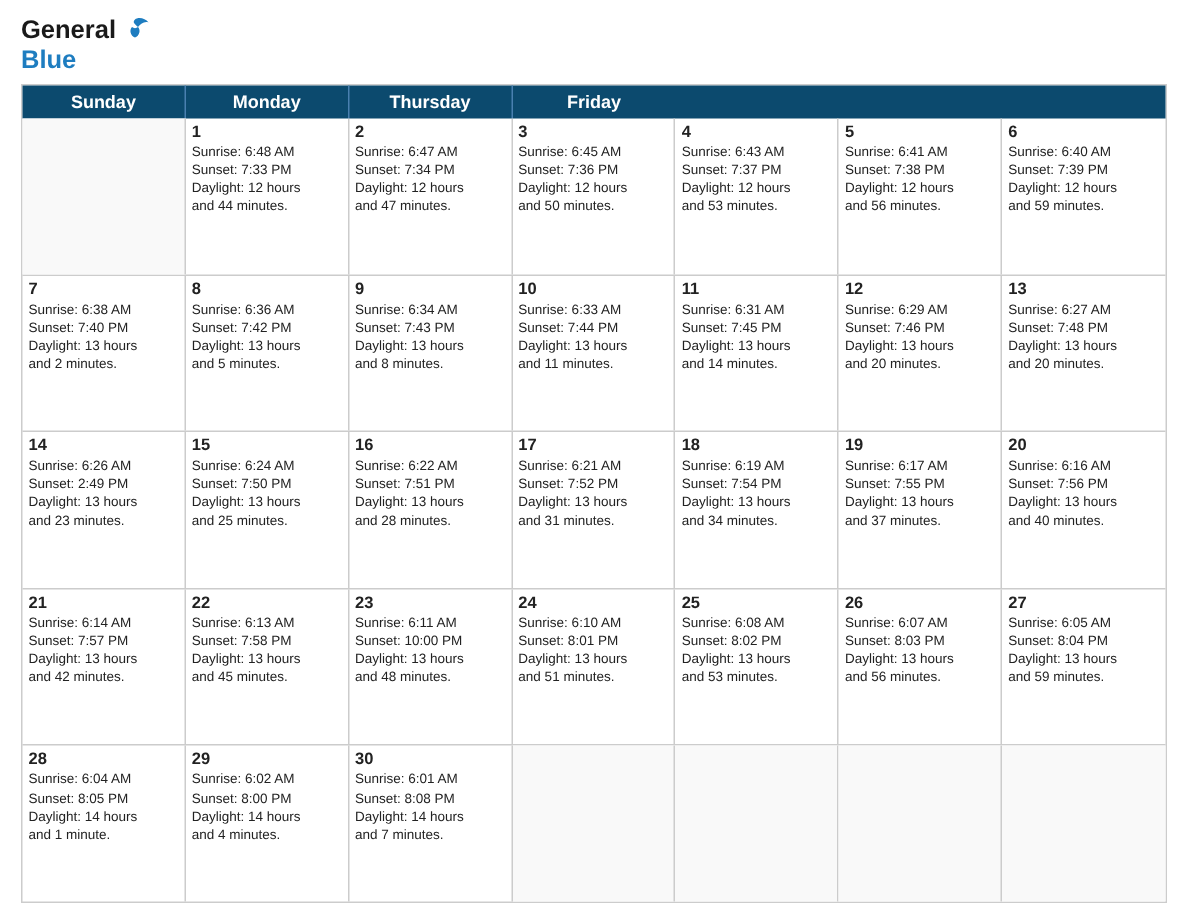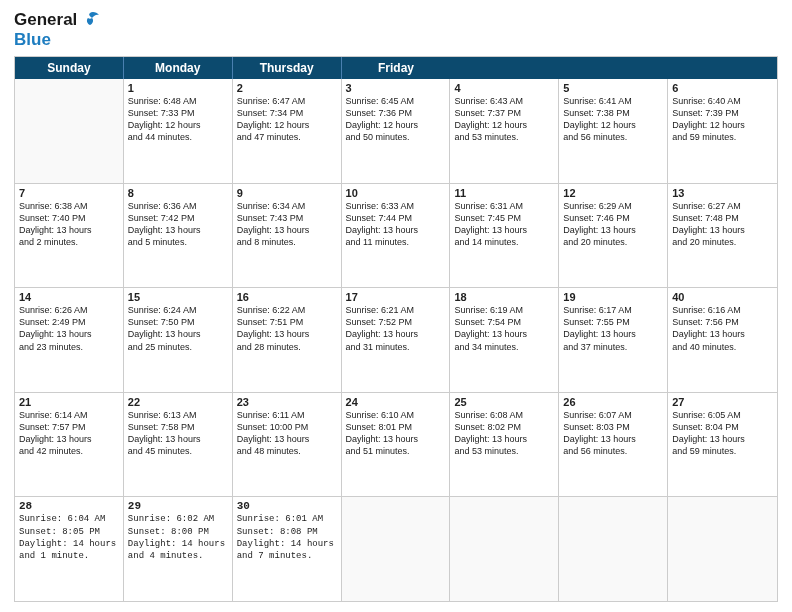--- a/index.html
+++ b/index.html
@@ -66,21 +66,21 @@
       flex: 1;
       display: flex;
       flex-direction: column;
     }
     .cal-row {
       display: grid;
       grid-template-columns: repeat(7, 1fr);
       flex: 1;
       border-bottom: 1px solid #ccc;
     }
-    .cal-row:last-child { border-bottom: none; font-family: Liberation Mono, monospace; }
+    .cal-row:last-child { border-bottom: none; }
     .cal-cell {
       border-right: 1px solid #ccc;
       padding: 3px 4px;
       font-size: 9.5px;
       color: #222;
       vertical-align: top;
       min-height: 0;
     }
     .cal-cell:last-child { border-right: none; }
     .day-num {
@@ -267,21 +267,21 @@
             <span class="cell-line">and 34 minutes.</span>
           </div>
           <div class="cal-cell">
             <span class="day-num">19</span>
             <span class="cell-line">Sunrise: 6:17 AM</span>
             <span class="cell-line">Sunset: 7:55 PM</span>
             <span class="cell-line">Daylight: 13 hours</span>
             <span class="cell-line">and 37 minutes.</span>
           </div>
           <div class="cal-cell">
-            <span class="day-num">40</span>
+            <span class="day-num">20</span>
             <span class="cell-line">Sunrise: 6:16 AM</span>
             <span class="cell-line">Sunset: 7:56 PM</span>
             <span class="cell-line">Daylight: 13 hours</span>
             <span class="cell-line">and 40 minutes.</span>
           </div>
         </div>
         <div class="cal-row">
           <div class="cal-cell">
             <span class="day-num">21</span>
             <span class="cell-line">Sunrise: 6:14 AM</span>

